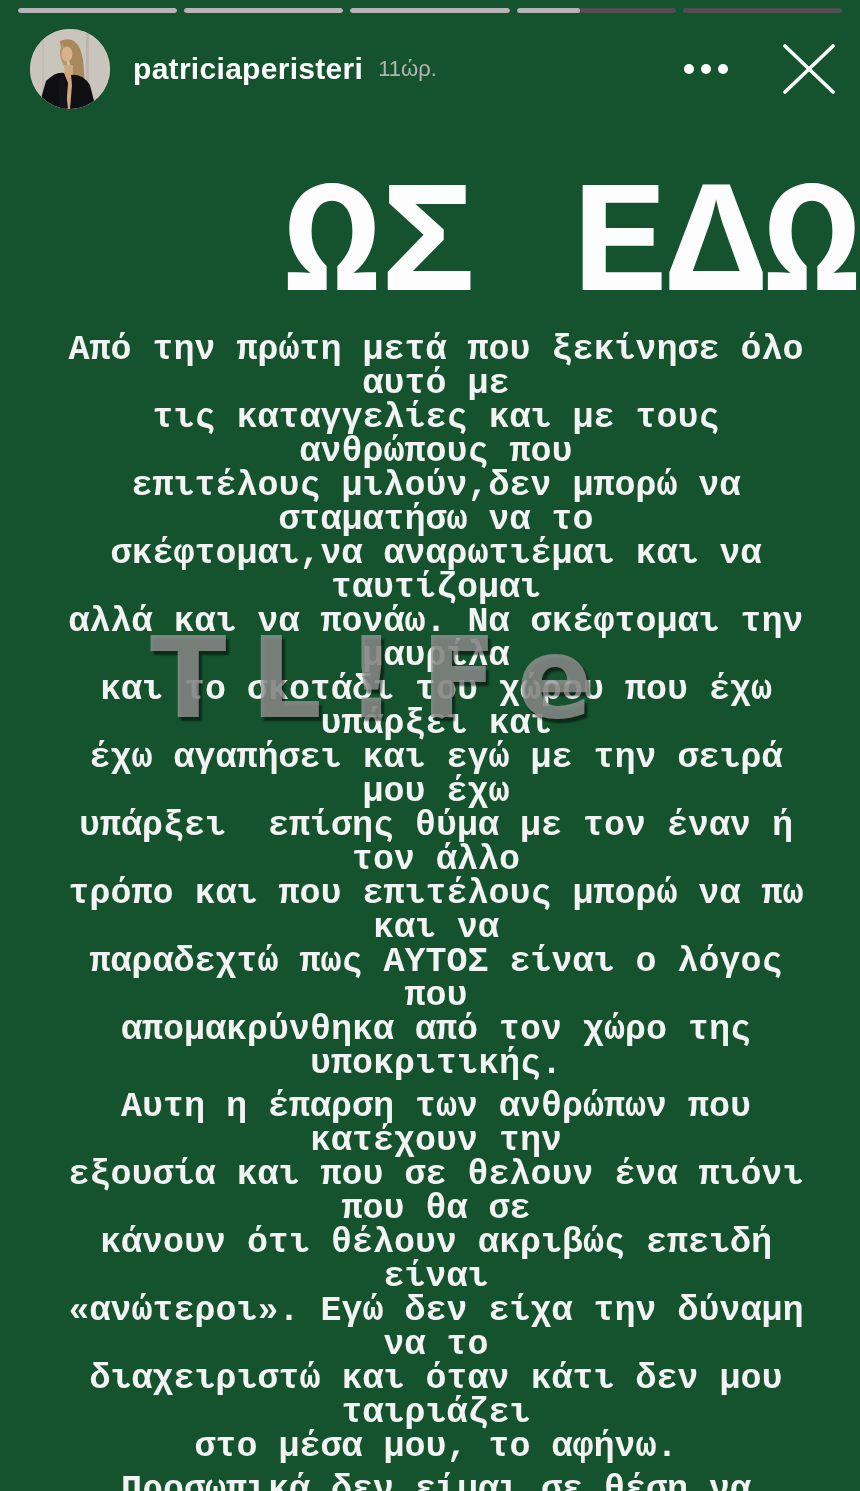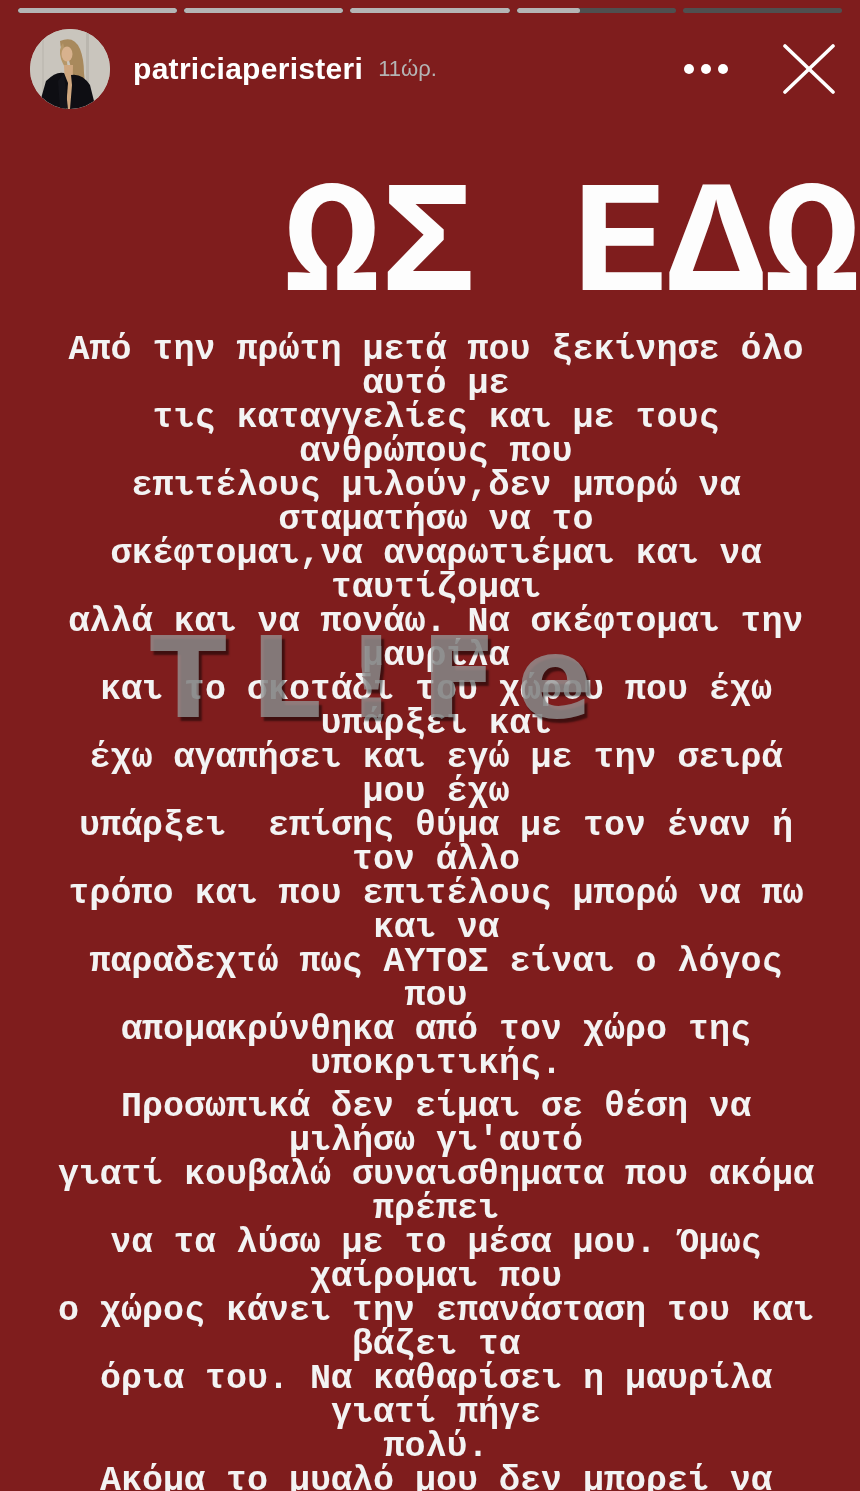--- a/index.html
+++ b/index.html
@@ -75,21 +75,21 @@
     letter-spacing:24px;
     color:var(--watermark-color,rgba(150,150,150,.78));
     text-shadow:3px 4px 2px rgba(0,0,0,.5);
     pointer-events:none;
     z-index:5;
   }
 </style>
 </head>
 <body>
 
-<div class="story" style="--bar-fill: #b5b5b5; --bar-track: #4f4f4f; --text-color: #f3f3f3; --watermark-color: rgba(150,150,150,0.78); background: #7f1d1d;">
+<div class="story" style="--bar-fill: #b5b5b5; --bar-track: #4f4f4f; --text-color: #f3f3f3; --watermark-color: rgba(150,150,150,0.78); background: #14532d;">
 
   <div class="progress-row" id="progress-row">
       <div class="progress-segment">
         <div class="progress-fill" style="width: 100%;"></div>
       </div>
       <div class="progress-segment">
         <div class="progress-fill" style="width: 100%;"></div>
       </div>
       <div class="progress-segment">
         <div class="progress-fill" style="width: 100%;"></div>
@@ -143,20 +143,26 @@
 τις καταγγελίες και με τους ανθρώπους που
 επιτέλους μιλούν,δεν μπορώ να σταματήσω να το
 σκέφτομαι,να αναρωτιέμαι και να ταυτίζομαι
 αλλά και να πονάω. Να σκέφτομαι την μαυρίλα
 και το σκοτάδι του χώρου που έχω υπάρξει και
 έχω αγαπήσει και εγώ με την σειρά μου έχω
 υπάρξει  επίσης θύμα με τον έναν ή τον άλλο
 τρόπο και που επιτέλους μπορώ να πω και να
 παραδεχτώ πως ΑΥΤΟΣ είναι ο λόγος που
 απομακρύνθηκα από τον χώρο της υποκριτικής.</p>
+    <p class="story-paragraph">Αυτη η έπαρση των ανθρώπων που κατέχουν την
+εξουσία και που σε θελουν ένα πιόνι που θα σε
+κάνουν ότι θέλουν ακριβώς επειδή είναι
+«ανώτεροι». Εγώ δεν είχα την δύναμη να το
+διαχειριστώ και όταν κάτι δεν μου ταιριάζει
+στο μέσα μου, το αφήνω.</p>
     <p class="story-paragraph">Προσωπικά δεν είμαι σε θέση να μιλήσω γι'αυτό
 γιατί κουβαλώ συναισθηματα που ακόμα πρέπει
 να τα λύσω με το μέσα μου. Όμως χαίρομαι που
 ο χώρος κάνει την επανάσταση του και βάζει τα
 όρια του. Να καθαρίσει η μαυρίλα γιατί πήγε
 πολύ.
 Ακόμα το μυαλό μου δεν μπορεί να καταλάβει
 και να διανοηθεί την συνείδηση αυτών των
 τερατων που αμαυρώνουν τα όνειρα του κάθε
 παιδιού.. αλλά όχι μόνο παιδιού, του κάθε

